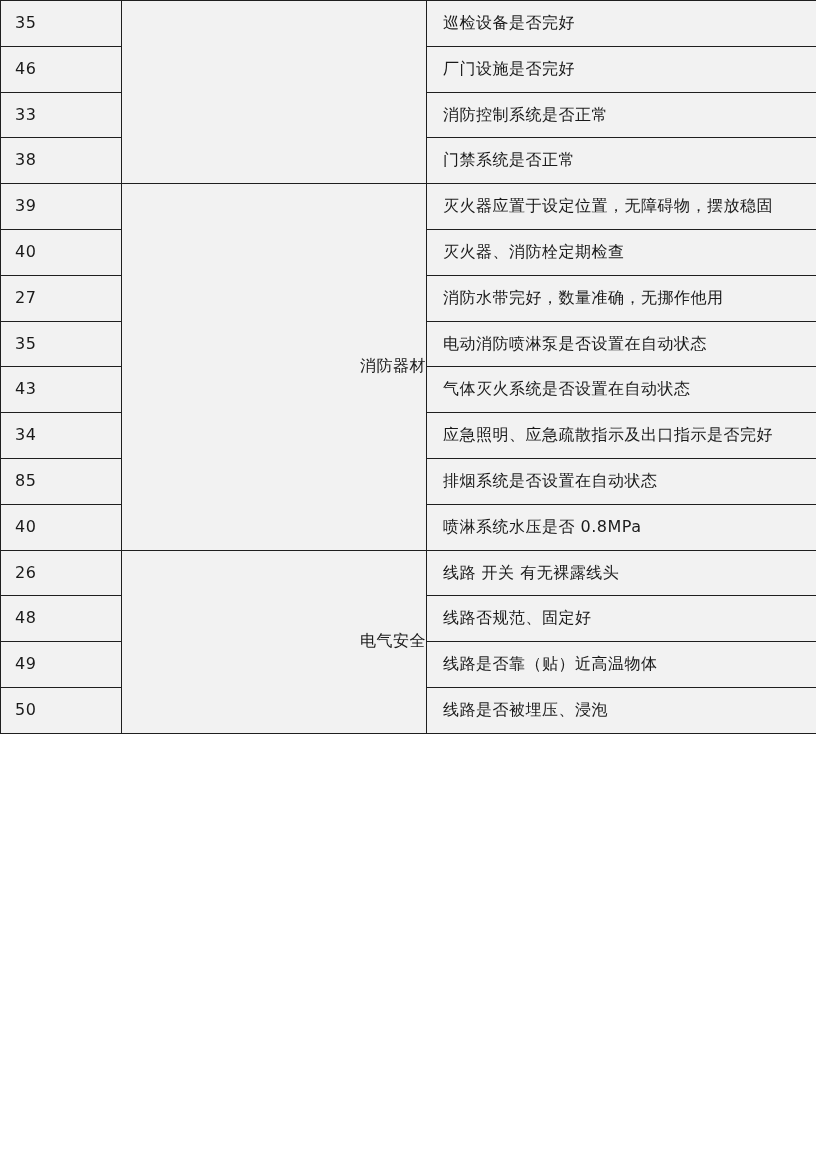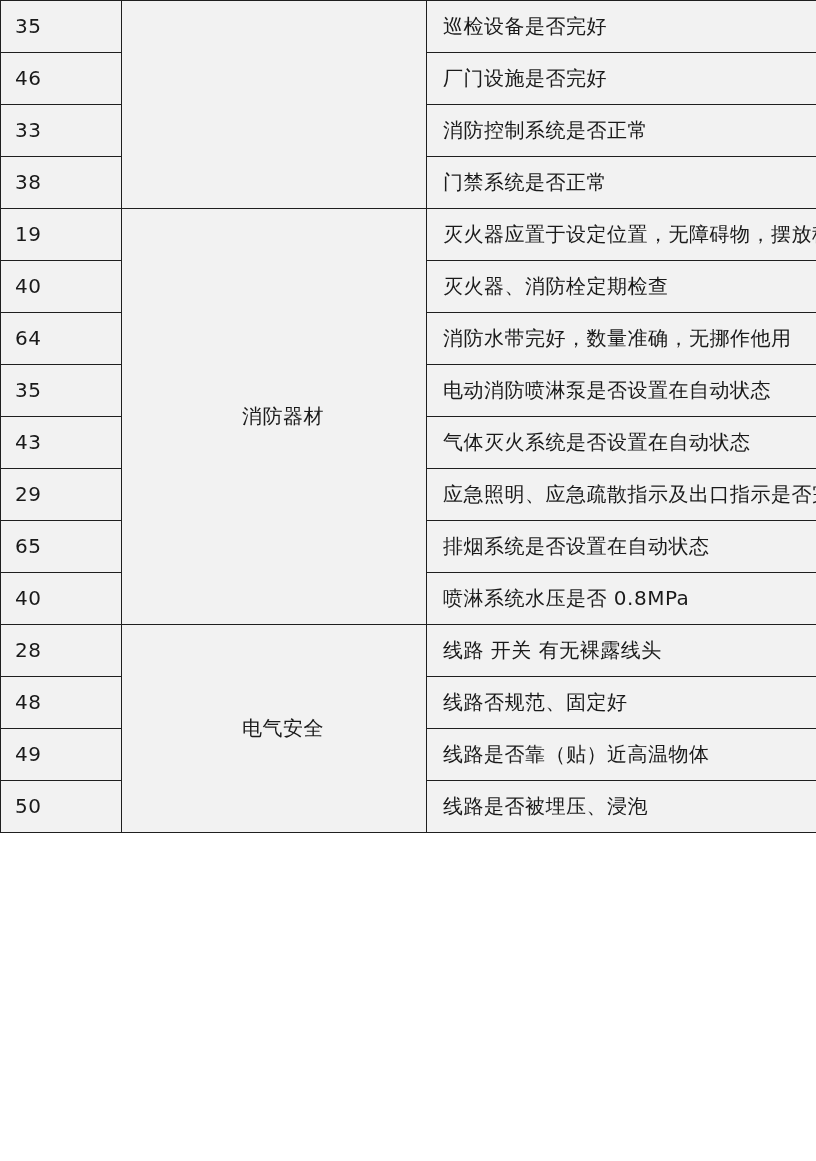--- a/index.html
+++ b/index.html
@@ -22,34 +22,34 @@
   }
   table.checklist {
     border-collapse: collapse;
     width: 816px;
     table-layout: fixed;
   }
   table.checklist td {
     border: 1px solid #1f1f1f;
     vertical-align: middle;
     background: #f2f2f2;
-    font-size: 20px;
+    font-size: 16px;
     line-height: 1.55;
     letter-spacing: 0.5px;
   }
   td.col-no {
     width: 106px;
     padding: 8px 0 8px 14px;
     text-align: left;
     font-size: 20px;
   }
   td.col-cat {
     width: 286px;
     padding: 8px 0 8px 18px;
-    text-align: center;
+    text-align: right;
     font-size: 20px;
   }
   td.col-item {
     width: 420px;
     padding: 10px 14px 10px 16px;
     text-align: left;
     font-size: 20px;
   }
   
   table.checklist tr:first-child td {
@@ -78,62 +78,62 @@
         <td class="col-no">33</td>
         <td class="col-item">消防控制系统是否正常</td>
       </tr>
 
       <tr>
         <td class="col-no">38</td>
         <td class="col-item">门禁系统是否正常</td>
       </tr>
 
       <tr>
-        <td class="col-no">19</td>
+        <td class="col-no">39</td>
         <td class="col-cat" rowspan="8">消防器材</td>
         <td class="col-item">灭火器应置于设定位置，无障碍物，摆放稳固</td>
       </tr>
 
       <tr>
         <td class="col-no">40</td>
         <td class="col-item">灭火器、消防栓定期检查</td>
       </tr>
 
       <tr>
-        <td class="col-no">64</td>
+        <td class="col-no">27</td>
         <td class="col-item">消防水带完好，数量准确，无挪作他用</td>
       </tr>
 
       <tr>
         <td class="col-no">35</td>
         <td class="col-item">电动消防喷淋泵是否设置在自动状态</td>
       </tr>
 
       <tr>
         <td class="col-no">43</td>
         <td class="col-item">气体灭火系统是否设置在自动状态</td>
       </tr>
 
       <tr>
-        <td class="col-no">29</td>
+        <td class="col-no">34</td>
         <td class="col-item">应急照明、应急疏散指示及出口指示是否完好</td>
       </tr>
 
       <tr>
-        <td class="col-no">65</td>
+        <td class="col-no">85</td>
         <td class="col-item">排烟系统是否设置在自动状态</td>
       </tr>
 
       <tr>
         <td class="col-no">40</td>
         <td class="col-item">喷淋系统水压是否 0.8MPa</td>
       </tr>
 
       <tr>
-        <td class="col-no">28</td>
+        <td class="col-no">26</td>
         <td class="col-cat" rowspan="4">电气安全</td>
         <td class="col-item">线路  开关  有无裸露线头</td>
       </tr>
 
       <tr>
         <td class="col-no">48</td>
         <td class="col-item">线路否规范、固定好</td>
       </tr>
 
       <tr>

